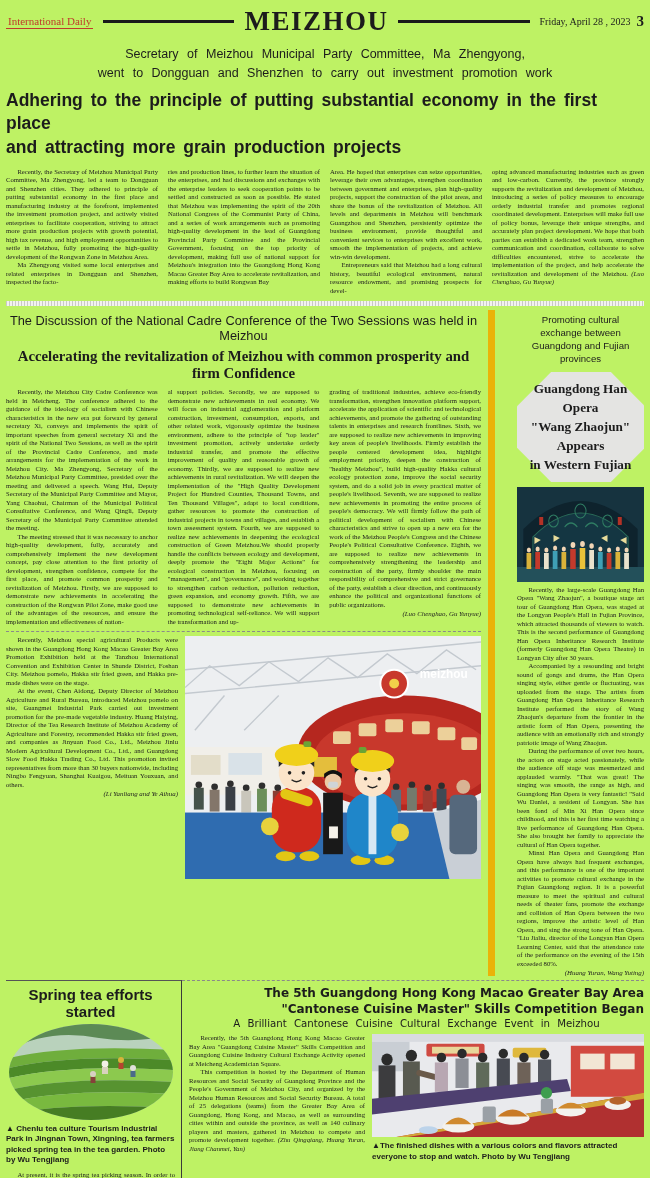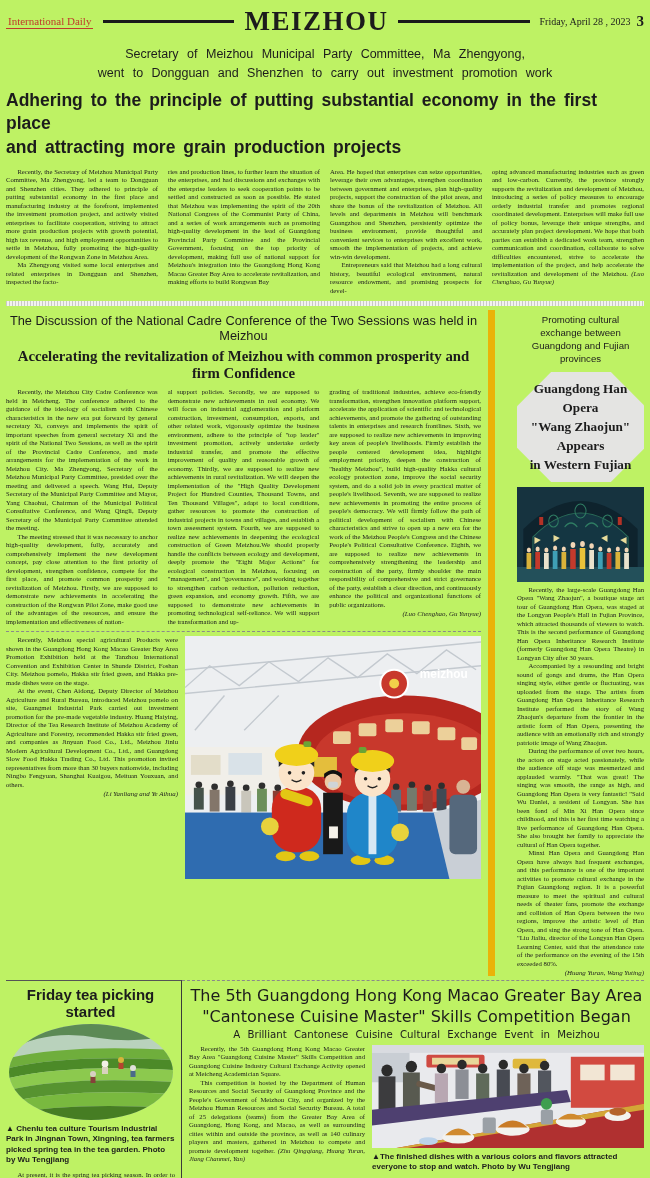--- a/index.html
+++ b/index.html
@@ -52,21 +52,21 @@
   .agri-text{width:172px;flex:none;}
   .agri-photo{flex:1;min-width:0;}
   
   .bottomrow{display:flex;align-items:stretch;margin-top:4px;}
   .tea-col{width:176px;flex:none;border-top:1px solid #555;border-right:1px solid #3a3a3a;
     padding:3px 6px 0 0;box-sizing:border-box;}
   .cuisine-sec{flex:1;min-width:0;border-top:1px dashed #8a8a8a;padding:3px 0 0 7px;}
   .tea-headline{font-family:"Liberation Sans",sans-serif;font-weight:bold;font-size:15px;text-align:center;margin:2px 0 4px 0;}
   .oval{border-radius:50%;overflow:hidden;width:164px;height:96px;margin:0 auto;}
   .cap{font-family:"Liberation Sans",sans-serif;font-weight:bold;font-size:8px;line-height:1.3;margin:4px 0 5px 0;}
-  .cuisine-t1{font-family:"DejaVu Sans",sans-serif;font-weight:normal;font-size:16px;text-align:center;line-height:1.3;margin:2px 0 1px 0;}
+  .cuisine-t1{font-family:"DejaVu Sans",sans-serif;font-weight:bold;font-size:12px;text-align:right;line-height:1.3;margin:2px 0 1px 0;}
   .cuisine-t2{font-family:"DejaVu Sans",sans-serif;font-weight:normal;font-size:10.2px;text-align:center;word-spacing:4px;margin:1px 0 5px 0;}
   .cuisine-row{display:flex;gap:7px;}
   .cuisine-text{width:176px;flex:none;}
   .cuisine-photo{flex:1;min-width:0;}
 </style>
 </head>
 <body>
 
 <div class="page">
 
@@ -295,21 +295,21 @@
       <p class="b">Accompanied by a resounding and bright sound of gongs and drums, the Han Opera singing style, either gentle or fluctuating, was uploaded from the stage. The artists from Guangdong Han Opera Inheritance Research Institute performed the story of Wang Zhaojun's departure from the frontier in the artistic form of Han Opera, presenting the audience with an emotionally rich and strongly patriotic image of Wang Zhaojun.</p>
       <p class="b">During the performance of over two hours, the actors on stage acted passionately, while the audience off stage was mesmerized and applauded warmly. "That was great! The singing was smooth, the range as high, and Guangdong Han Opera is very fantastic! "Said Wu Danlei, a resident of Longyan. She has been fond of Min Xi Han Opera since childhood, and this is her first time watching a live performance of Guangdong Han Opera. She also brought her family to appreciate the cultural of Han Opera together.</p>
       <p class="b">Minxi Han Opera and Guangdong Han Opera have always had frequent exchanges, and this performance is one of the important activities to promote cultural exchange in the Fujian Guangdong region. It is a powerful measure to meet the spiritual and cultural needs of theater fans, promote the exchange and collision of Han Opera between the two regions, improve the artistic level of Han Opera, and sing the strong tone of Han Opera. "Liu Jialiu, director of the Longyan Han Opera Learning Center, said that the attendance rate of the performance on the evening of the 15th exceeded 80%.</p>
       <p class="byl-line">(Huang Yuran, Wang Yuting)</p>
     </div>
   </div>
 
   <div class="bottomrow">
 
     <div class="tea-col">
-      <div class="tea-headline">Friday tea picking started</div>
+      <div class="tea-headline">Spring tea efforts started</div>
       <div class="oval">
         <svg class="photo" viewBox="0 0 164 96" height="96" preserveAspectRatio="none">
           <rect x="0" y="0" width="164" height="96" fill="#b9d2bc"></rect>
           <path d="M0,26 Q40,4 90,14 Q130,20 164,10 L164,0 L0,0 Z" fill="#5c8a55"></path>
           <g>
             <path d="M0,34 Q60,20 164,26 L164,36 Q60,30 0,44 Z" fill="#6fae3c"></path>
             <path d="M0,44 Q60,30 164,36 L164,46 Q60,40 0,54 Z" fill="#4c8a28"></path>
             <path d="M0,54 Q60,40 164,46 L164,58 Q60,52 0,66 Z" fill="#8cc94e"></path>
             <path d="M0,66 Q60,52 164,58 L164,70 Q60,64 0,78 Z" fill="#579330"></path>
             <path d="M0,78 Q60,64 164,70 L164,84 Q60,78 0,90 Z" fill="#79b93f"></path>

